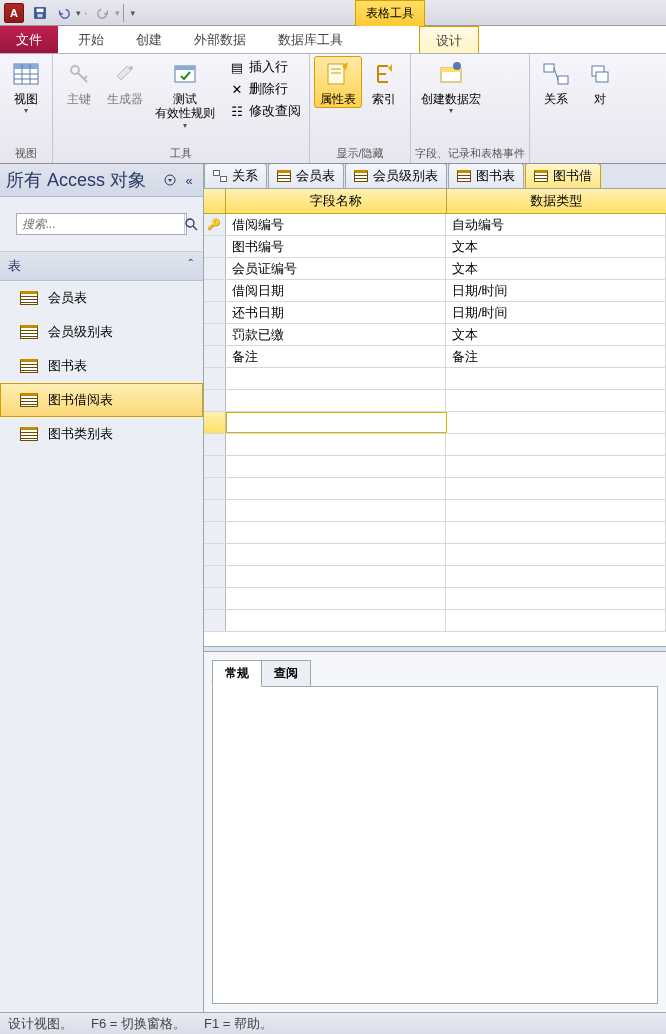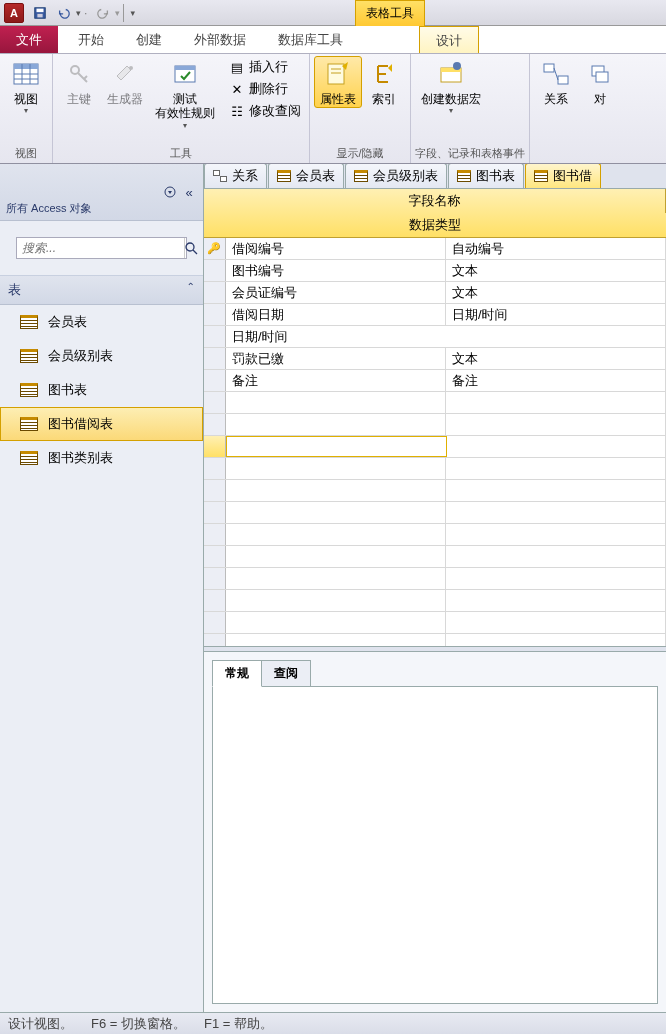--- a/index.html
+++ b/index.html
@@ -32,21 +32,21 @@
 .small-row { display: flex; align-items: center; padding: 2px 4px; cursor: pointer; font-size: 12px; }
 .small-row .icn { width: 16px; height: 16px; margin-right: 4px; display: flex; align-items: center; justify-content: center; }
 .vstack { display: flex; flex-direction: column; }
 
 
 .main { flex: 1; display: flex; min-height: 0; }
 
 
 .navpane { width: 204px; background: #ebeef5; border-right: 1px solid #9aa; display: flex; flex-direction: column; }
 .nav-head { display: flex; align-items: center; padding: 4px 6px; background: linear-gradient(#e0e4ee, #d2d8e6); border-bottom: 1px solid #b8c0d0; }
-.nav-head .tt { flex: 1; font-size: 11px; color: #2a3a6a; margin-top: 33px; }
+.nav-head .tt { flex: 1; font-size: 18px; color: #2a3a6a; }
 .nav-head .dd, .nav-head .col { width: 16px; height: 16px; margin-left: 3px; cursor: pointer; display: flex; align-items: center; justify-content: center; color: #2a3a6a; }
 .nav-search { display: flex; margin: 16px; border: 1px solid #aab; background: #fff; }
 .nav-search input { flex: 1; border: none; padding: 3px 5px; font-style: italic; color: #888; outline: none; font-size: 12px; }
 .nav-search .sbtn { width: 22px; display: flex; align-items: center; justify-content: center; cursor: pointer; color: #2a3a6a; border-left: 1px solid #ccc; }
 .nav-cat { padding: 5px 8px; background: linear-gradient(#e0e4ee, #d2d8e6); border-top: 1px solid #c8d0e0; border-bottom: 1px solid #b8c0d0; font-size: 12px; color: #2a3a6a; display: flex; justify-content: space-between; }
 .nav-item { display: flex; align-items: center; padding: 8px 8px 8px 20px; cursor: pointer; font-size: 13px; }
 .nav-item.sel { background: linear-gradient(#fdeeb3, #fbd978); border: 1px solid #d4a000; padding: 7px 7px 7px 19px; }
 .nav-item .ic { width: 18px; height: 14px; margin-right: 10px; }
 .tbl-icon { display: inline-block; width: 18px; height: 14px; background: repeating-linear-gradient(#fff, #fff 2px, #6b4a00 2px, #6b4a00 3px); border: 1px solid #6b4a00; border-top: 3px solid #c58a00; }
 
@@ -56,21 +56,21 @@
 .dtab { display: flex; align-items: center; padding: 3px 8px; border: 1px solid #9aa; border-bottom: none; background: linear-gradient(#f4f6fb, #e4e8f2); margin-right: 1px; font-size: 12px; cursor: pointer; border-radius: 3px 3px 0 0; white-space: nowrap; }
 .dtab.active { background: linear-gradient(#fff5cc, #ffe680); border-color: #d4a000; }
 .dtab .ic { width: 14px; height: 12px; margin-right: 5px; }
 .rel-icon { display: inline-block; width: 14px; height: 12px; position: relative; }
 .rel-icon::before, .rel-icon::after { content: ''; position: absolute; width: 5px; height: 4px; background: #fff; border: 1px solid #666; }
 .rel-icon::before { left: 0; top: 0; }
 .rel-icon::after { right: 0; bottom: 0; }
 
 
 .design { flex: 1; display: flex; flex-direction: column; min-height: 0; border-top: 1px solid #9aa; }
-.grid-hdr { display: flex; background: linear-gradient(#fff0b3, #ffe066); border-bottom: 1px solid #c0a030; flex-direction: column; }
+.grid-hdr { display: flex; background: linear-gradient(#fff0b3, #ffe066); border-bottom: 1px solid #c0a030; }
 .grid-hdr .sel { width: 22px; border-right: 1px solid #c0a030; }
 .gh { flex: 1; text-align: center; padding: 3px; font-size: 13px; border-right: 1px solid #c0a030; }
 .grid-body { flex: 1; overflow: auto; background: #fff; }
 .grow { display: flex; border-bottom: 1px solid #d8d8d8; height: 22px; }
 .grow .sel { width: 22px; background: #eceef5; border-right: 1px solid #bbb; display: flex; align-items: center; justify-content: center; }
 .grow .c { flex: 1; padding: 2px 6px; border-right: 1px solid #d8d8d8; font-size: 13px; }
 .grow.editing .sel { background: linear-gradient(#fff0b3, #ffe066); }
 .grow.editing .c1 { border: 1px solid #e0b000; background: #fff; }
 .keyic { color: #c58a00; font-size: 11px; }
 
@@ -366,20 +366,21 @@
             <div class="c">会员证编号</div>
             <div class="c">文本</div>
           </div>
           <div class="grow">
             <div class="sel"></div>
             <div class="c">借阅日期</div>
             <div class="c">日期/时间</div>
           </div>
           <div class="grow">
             <div class="sel"></div>
+            <div class="c">还书日期</div>
             <div class="c">日期/时间</div>
           </div>
           <div class="grow">
             <div class="sel"></div>
             <div class="c">罚款已缴</div>
             <div class="c">文本</div>
           </div>
           <div class="grow">
             <div class="sel"></div>
             <div class="c">备注</div>

